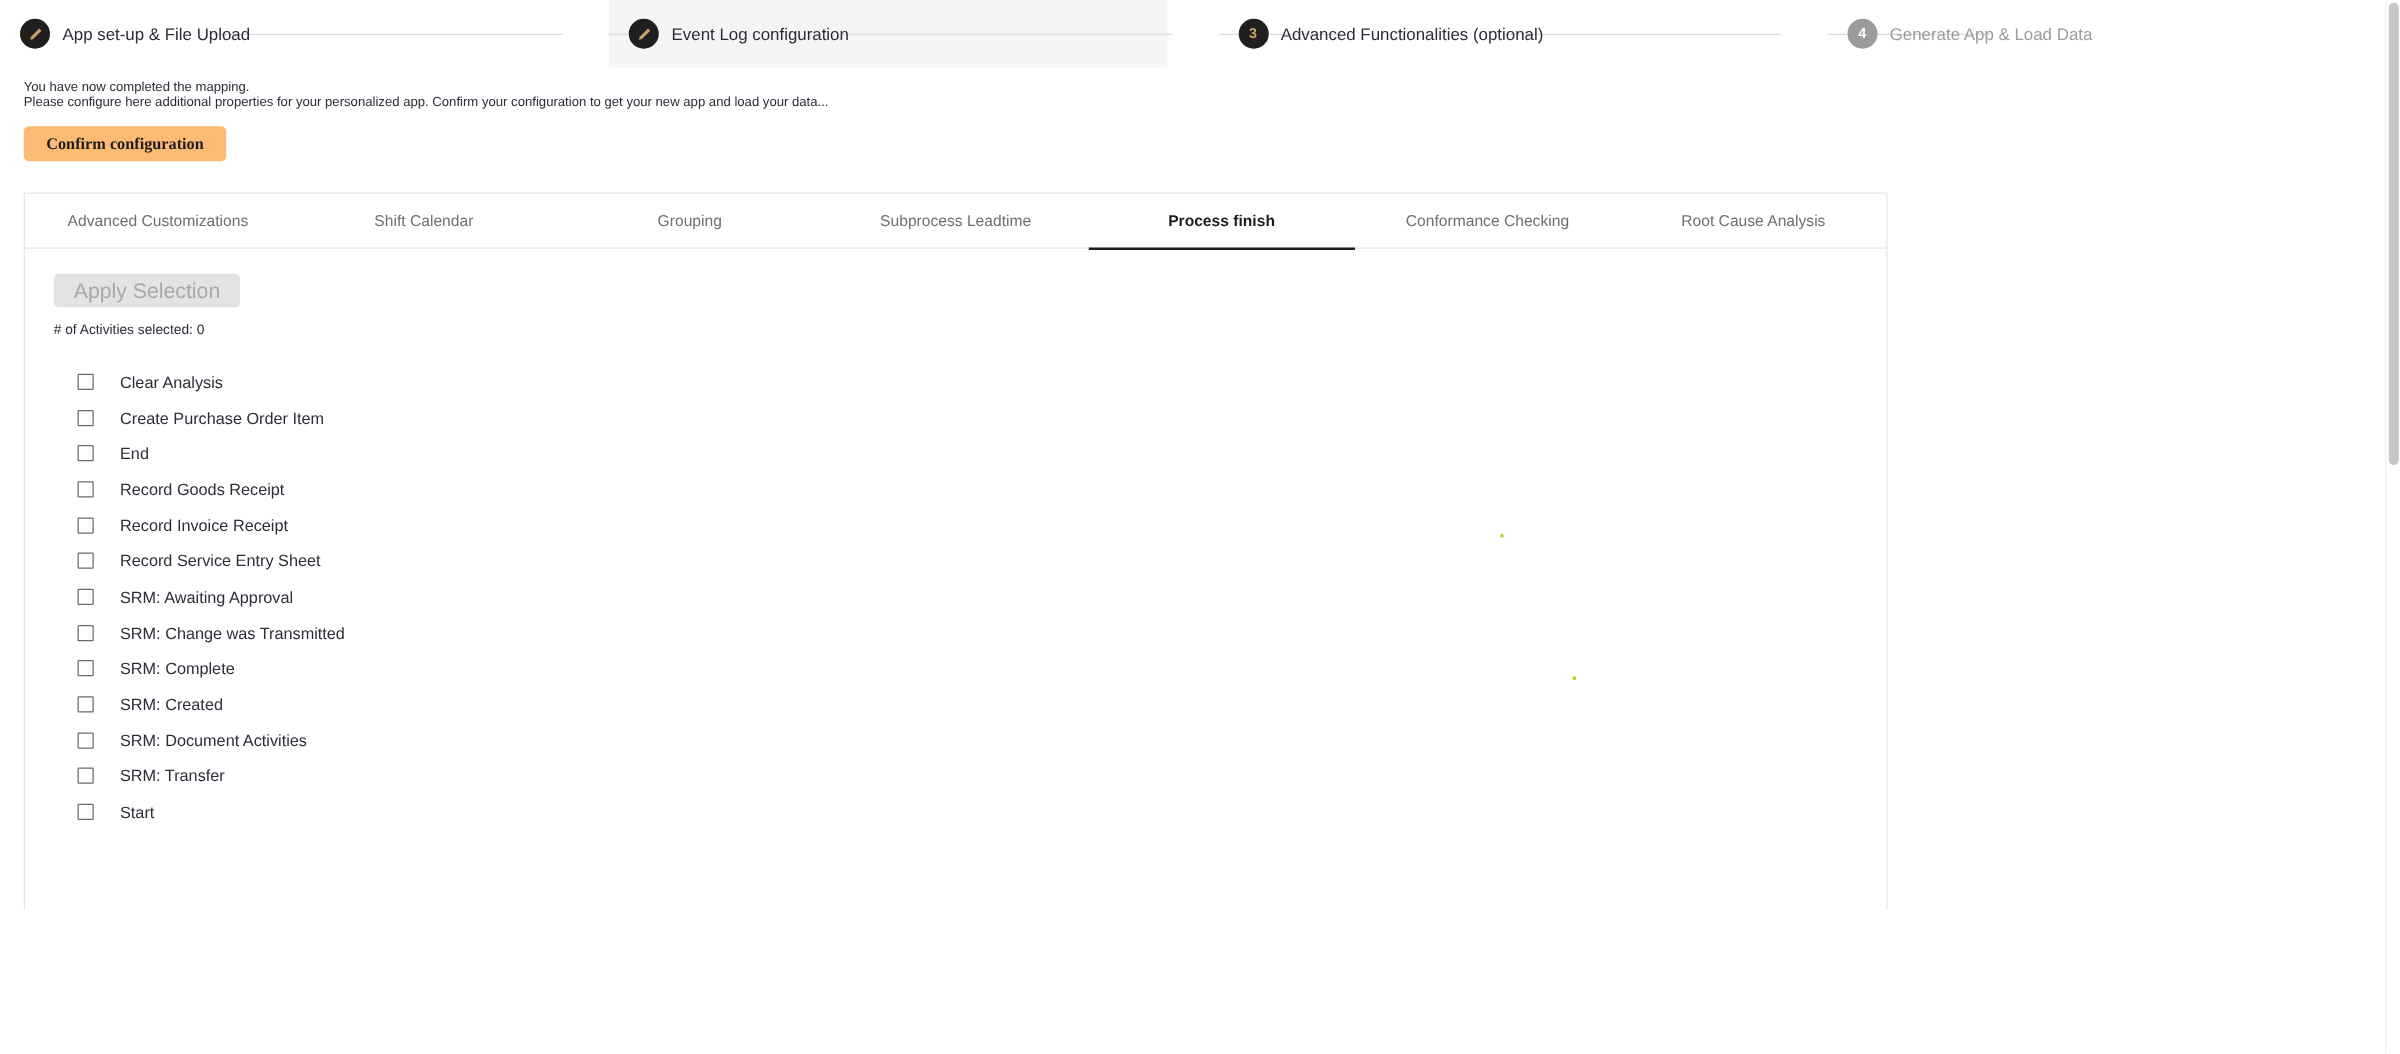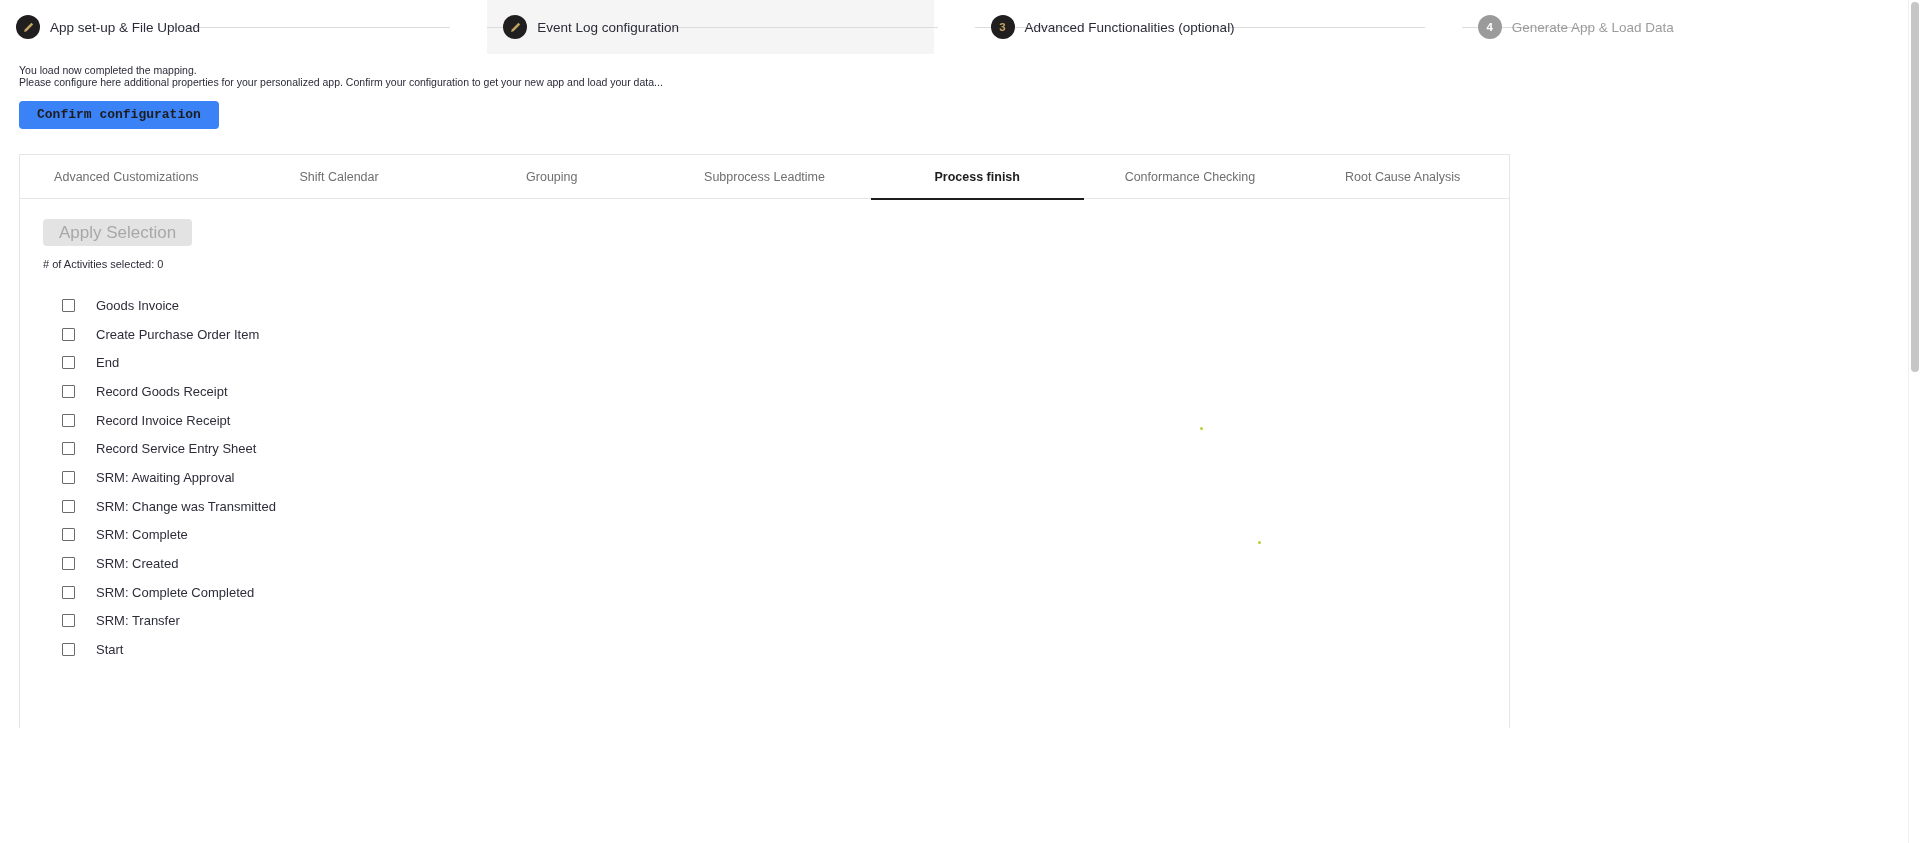--- a/index.html
+++ b/index.html
@@ -80,27 +80,27 @@
     font-size: 10.5px;
     color: #2b2b3a;
     line-height: 1.12;
   }
   .intro .line { display: block; white-space: nowrap; }
 
   
   .confirm-btn {
     margin-left: 19px;
     margin-top: 12px;
-    background: #3b82f6;
+    background: #fdba74;
     color: #1d1d1d;
     border: none;
     border-radius: 4px;
     font-size: 13px;
     font-weight: 700;
-    font-family: Liberation Mono, monospace;
+    font-family: Liberation Serif, serif;
     padding: 0 18px;
     height: 28px;
     line-height: 28px;
     cursor: pointer;
     display: inline-block;
   }
 
   
   .card {
     position: absolute;
@@ -253,21 +253,21 @@
   <div class="step">
     <div class="step-connector conn-pre4"></div>
     <div class="step-badge todo">4</div>
     <span class="step-label muted">Generate App &amp; Load Data</span>
   </div>
 
 </div>
 
 
 <div class="intro">
-  <span class="line">You load now completed the mapping.</span>
+  <span class="line">You have now completed the mapping.</span>
   <span class="line">Please configure here additional properties for your personalized app. Confirm your configuration to get your new app and load your data...</span>
 </div>
 
 <button class="confirm-btn">Confirm configuration</button>
 
 
 <div class="card">
 
   <div class="tabs">
     <div class="tab">Advanced Customizations</div>
@@ -282,21 +282,21 @@
   <div class="panel">
 
     <button class="apply-btn" disabled="">Apply Selection</button>
 
     <div class="count-text"># of Activities selected: 0</div>
 
     <div class="activity-list">
 
       <div class="activity-row">
         <span class="cb"></span>
-        <span class="activity-label">Goods Invoice</span>
+        <span class="activity-label">Clear Analysis</span>
       </div>
       <div class="activity-row">
         <span class="cb"></span>
         <span class="activity-label">Create Purchase Order Item</span>
       </div>
       <div class="activity-row">
         <span class="cb"></span>
         <span class="activity-label">End</span>
       </div>
       <div class="activity-row">
@@ -322,21 +322,21 @@
       <div class="activity-row">
         <span class="cb"></span>
         <span class="activity-label">SRM: Complete</span>
       </div>
       <div class="activity-row">
         <span class="cb"></span>
         <span class="activity-label">SRM: Created</span>
       </div>
       <div class="activity-row">
         <span class="cb"></span>
-        <span class="activity-label">SRM: Complete Completed</span>
+        <span class="activity-label">SRM: Document Activities</span>
       </div>
       <div class="activity-row">
         <span class="cb"></span>
         <span class="activity-label">SRM: Transfer</span>
       </div>
       <div class="activity-row">
         <span class="cb"></span>
         <span class="activity-label">Start</span>
       </div>
 

